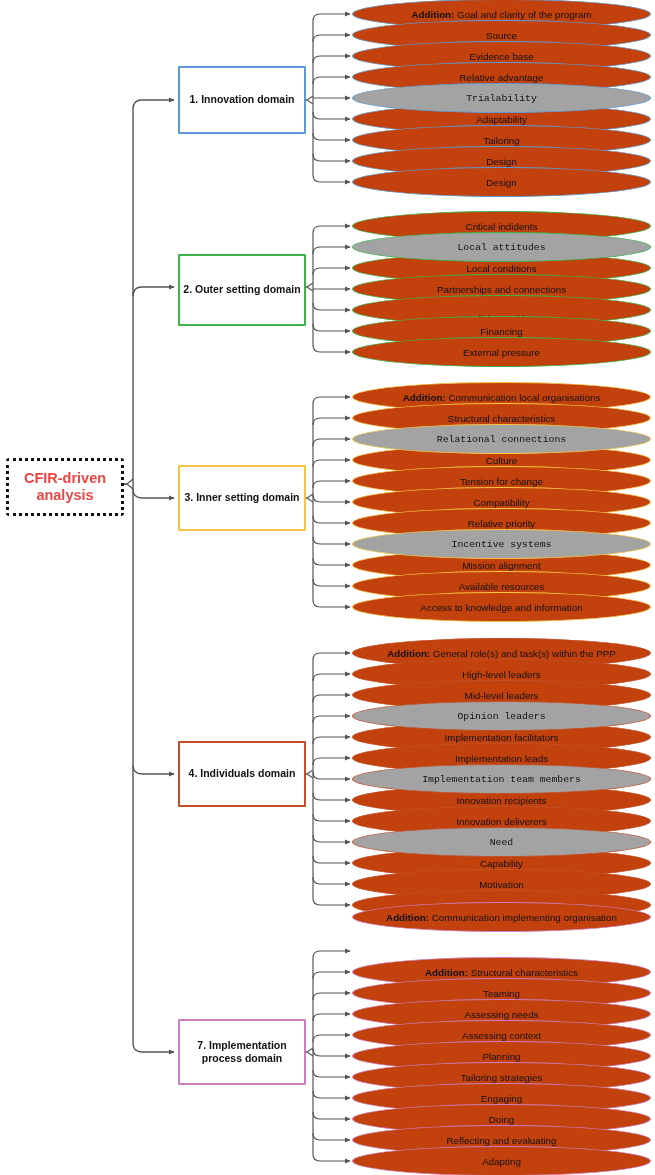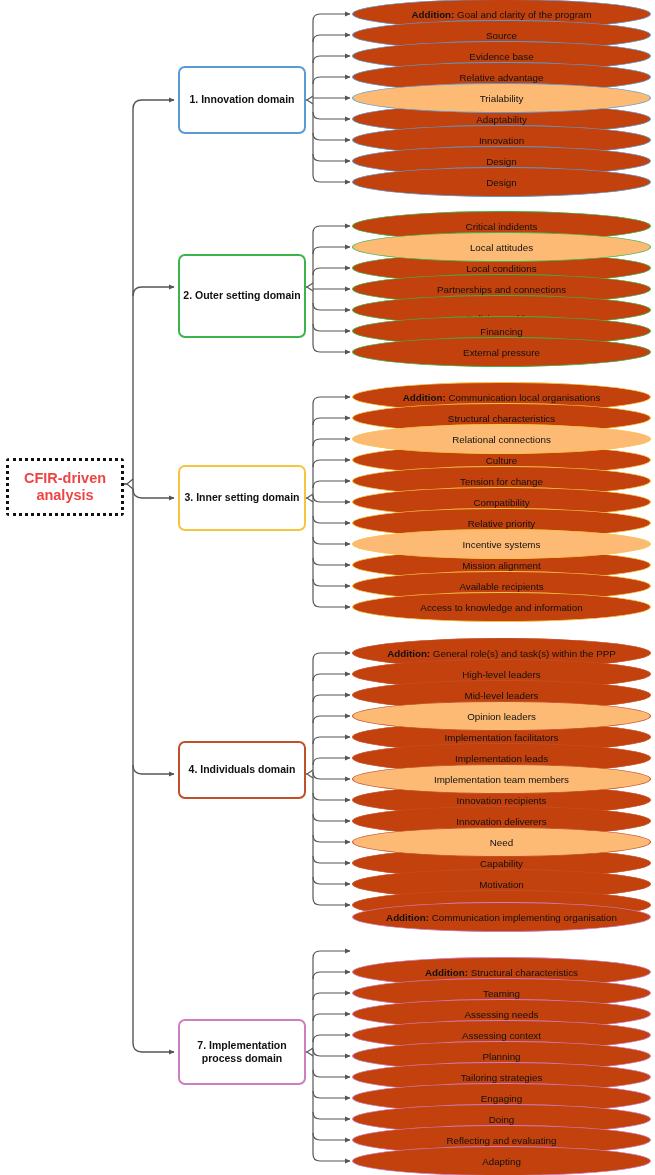--- a/index.html
+++ b/index.html
@@ -40,21 +40,21 @@
     line-height:1.18;
     z-index:4;
   }
   
   .domain-box{
     position:absolute;
     left:178px;
     width:128px;
     border-width:2.5px;
     border-style:solid;
-    border-radius:7px;
+    border-radius:1px;
     background:#ffffff;
     box-sizing:border-box;
     display:flex;
     align-items:center;
     justify-content:center;
     text-align:center;
     font-size:10.5px;
     font-weight:bold;
     color:#111111;
     line-height:1.28;
@@ -75,22 +75,23 @@
     display:flex;
     align-items:center;
     justify-content:center;
     text-align:center;
     font-size:9.8px;
     color:#111111;
     white-space:nowrap;
     z-index:2;
   }
   .leaf.hl{
-    background:#fdba74;
+    background:#a3a3a3;
     z-index:3;
+    font-family:Liberation Mono, monospace;
   }
   .leaf-label{
     pointer-events:none;
     padding:0 10px;
   }
   .leaf-label b{font-weight:bold;}
 </style>
 </head>
 <body>
 
@@ -198,29 +199,29 @@
       <div class="leaf" style="top: 77px; border-color: rgb(91, 155, 213);">
         <span class="leaf-label">Relative advantage</span>
       </div>
       <div class="leaf hl" style="top: 98px; border-color: rgb(91, 155, 213);">
         <span class="leaf-label">Trialability</span>
       </div>
       <div class="leaf" style="top: 119px; border-color: rgb(91, 155, 213);">
         <span class="leaf-label">Adaptability</span>
       </div>
       <div class="leaf" style="top: 140px; border-color: rgb(91, 155, 213);">
-        <span class="leaf-label">Innovation</span>
+        <span class="leaf-label">Tailoring</span>
       </div>
       <div class="leaf" style="top: 161px; border-color: rgb(91, 155, 213);">
         <span class="leaf-label">Design</span>
       </div>
       <div class="leaf" style="top: 182px; border-color: rgb(91, 155, 213);">
         <span class="leaf-label">Design</span>
       </div>
-      <div class="domain-box" style="top: 254px; height: 84px; border-color: rgb(60, 180, 75);">
+      <div class="domain-box" style="top: 254px; height: 72px; border-color: rgb(60, 180, 75);">
         <span>2. Outer setting domain</span>
       </div>
       <div class="leaf" style="top: 226px; border-color: rgb(60, 180, 75);">
         <span class="leaf-label">Critical indidents</span>
       </div>
       <div class="leaf hl" style="top: 247px; border-color: rgb(60, 180, 75);">
         <span class="leaf-label">Local attitudes</span>
       </div>
       <div class="leaf" style="top: 268px; border-color: rgb(60, 180, 75);">
         <span class="leaf-label">Local conditions</span>
@@ -261,26 +262,26 @@
       <div class="leaf" style="top: 523px; border-color: rgb(245, 197, 66);">
         <span class="leaf-label">Relative priority</span>
       </div>
       <div class="leaf hl" style="top: 544px; border-color: rgb(245, 197, 66);">
         <span class="leaf-label">Incentive systems</span>
       </div>
       <div class="leaf" style="top: 565px; border-color: rgb(245, 197, 66);">
         <span class="leaf-label">Mission alignment</span>
       </div>
       <div class="leaf" style="top: 586px; border-color: rgb(245, 197, 66);">
-        <span class="leaf-label">Available recipients</span>
+        <span class="leaf-label">Available resources</span>
       </div>
       <div class="leaf" style="top: 607px; border-color: rgb(245, 197, 66);">
         <span class="leaf-label">Access to knowledge and information</span>
       </div>
-      <div class="domain-box" style="top: 741px; height: 58px; border-color: rgb(192, 80, 42);">
+      <div class="domain-box" style="top: 741px; height: 66px; border-color: rgb(192, 80, 42);">
         <span>4. Individuals domain</span>
       </div>
       <div class="leaf" style="top: 653px; border-color: rgb(192, 80, 42);">
         <span class="leaf-label"><b>Addition:</b> General role(s) and task(s) within the PPP</span>
       </div>
       <div class="leaf" style="top: 674px; border-color: rgb(192, 80, 42);">
         <span class="leaf-label">High-level leaders</span>
       </div>
       <div class="leaf" style="top: 695px; border-color: rgb(192, 80, 42);">
         <span class="leaf-label">Mid-level leaders</span>

